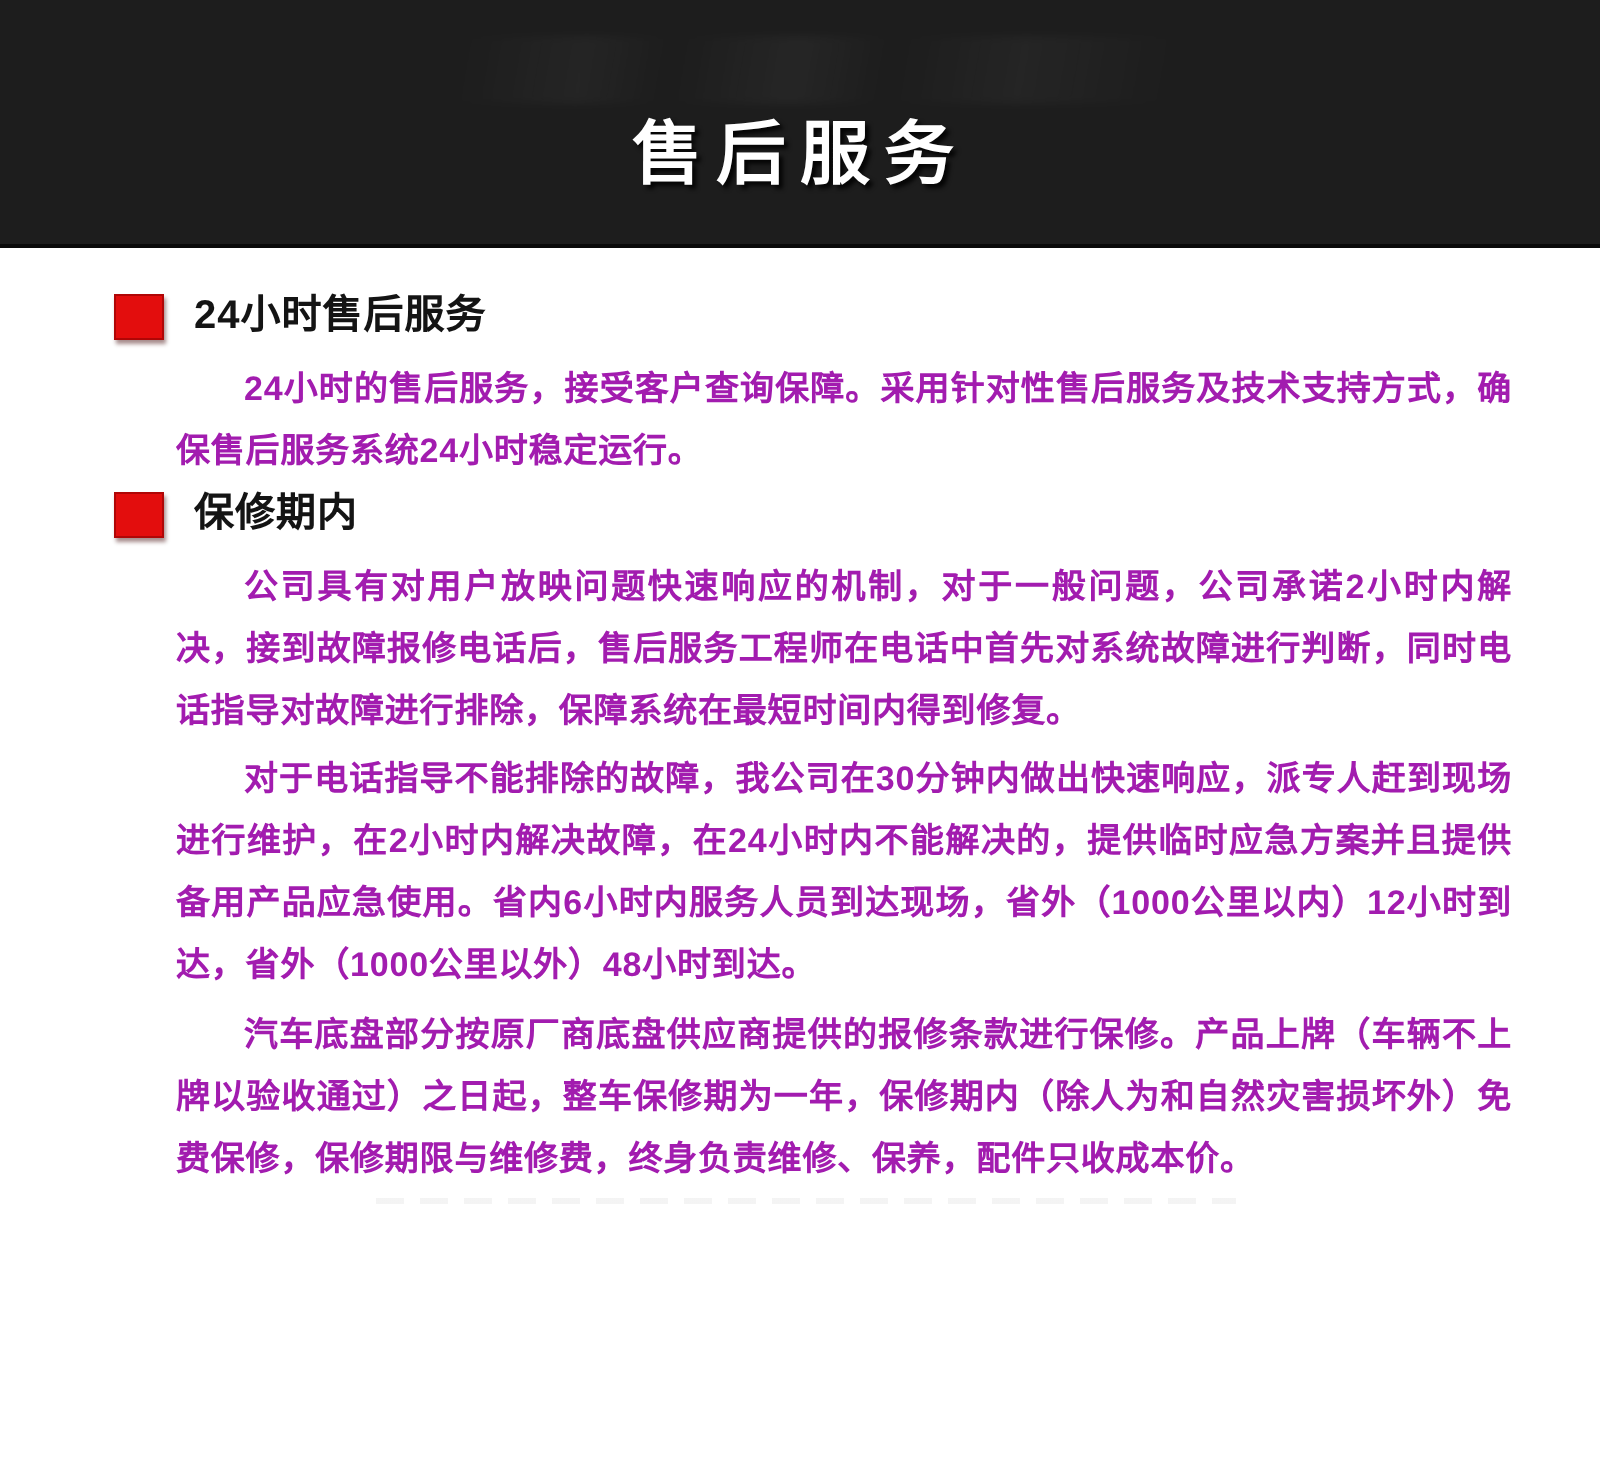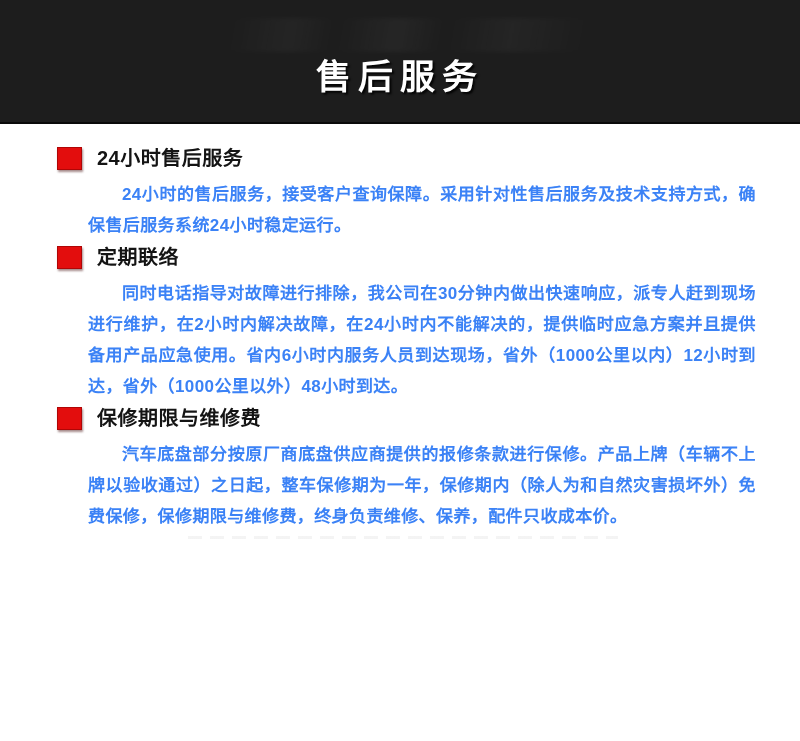--- a/index.html
+++ b/index.html
@@ -82,21 +82,21 @@
     color: #141414;
     letter-spacing: 0.5px;
     text-align: right;
   }
   .sec-body { margin-left: 31px; margin-right: 0; }
   .sec-body p {
     margin: 0 0 3px 0;
     font-size: 17px;
     line-height: 31px;
     font-weight: 600;
-    color: #3b82f6;
+    color: #a21caf;
     letter-spacing: 0.4px;
     text-indent: 2em;
     text-align: justify;
     text-justify: inter-ideograph;
   }
   
   .footer-smudge {
     margin: 4px 0 0 100px;
     width: 430px;
     height: 3px;
@@ -122,35 +122,32 @@
         <h2 class="sec-title">24小时售后服务</h2>
       </div>
       <div class="sec-body">
         <p>24小时的售后服务，接受客户查询保障。采用针对性售后服务及技术支持方式，确保售后服务系统24小时稳定运行。</p>
       </div>
     </div>
 
     <div class="section">
       <div class="sec-head">
         <span class="marker"></span>
-        <h2 class="sec-title">定期联络</h2>
+        <h2 class="sec-title">保修期内</h2>
       </div>
     </div>
 
     <div class="section">
       <div class="sec-body">
-        <p>同时电话指导对故障进行排除，我公司在30分钟内做出快速响应，派专人赶到现场进行维护，在2小时内解决故障，在24小时内不能解决的，提供临时应急方案并且提供备用产品应急使用。省内6小时内服务人员到达现场，省外（1000公里以内）12小时到达，省外（1000公里以外）48小时到达。</p>
+        <p>公司具有对用户放映问题快速响应的机制，对于一般问题，公司承诺2小时内解决，接到故障报修电话后，售后服务工程师在电话中首先对系统故障进行判断，同时电话指导对故障进行排除，保障系统在最短时间内得到修复。</p>
+        <p>对于电话指导不能排除的故障，我公司在30分钟内做出快速响应，派专人赶到现场进行维护，在2小时内解决故障，在24小时内不能解决的，提供临时应急方案并且提供备用产品应急使用。省内6小时内服务人员到达现场，省外（1000公里以内）12小时到达，省外（1000公里以外）48小时到达。</p>
       </div>
     </div>
 
     <div class="section">
-      <div class="sec-head">
-        <span class="marker"></span>
-        <h2 class="sec-title">保修期限与维修费</h2>
-      </div>
       <div class="sec-body">
         <p>汽车底盘部分按原厂商底盘供应商提供的报修条款进行保修。产品上牌（车辆不上牌以验收通过）之日起，整车保修期为一年，保修期内（除人为和自然灾害损坏外）免费保修，保修期限与维修费，终身负责维修、保养，配件只收成本价。</p>
         <div class="footer-smudge"></div>
       </div>
     </div>
 
   </div>
 </div>
 
 </body></html>

